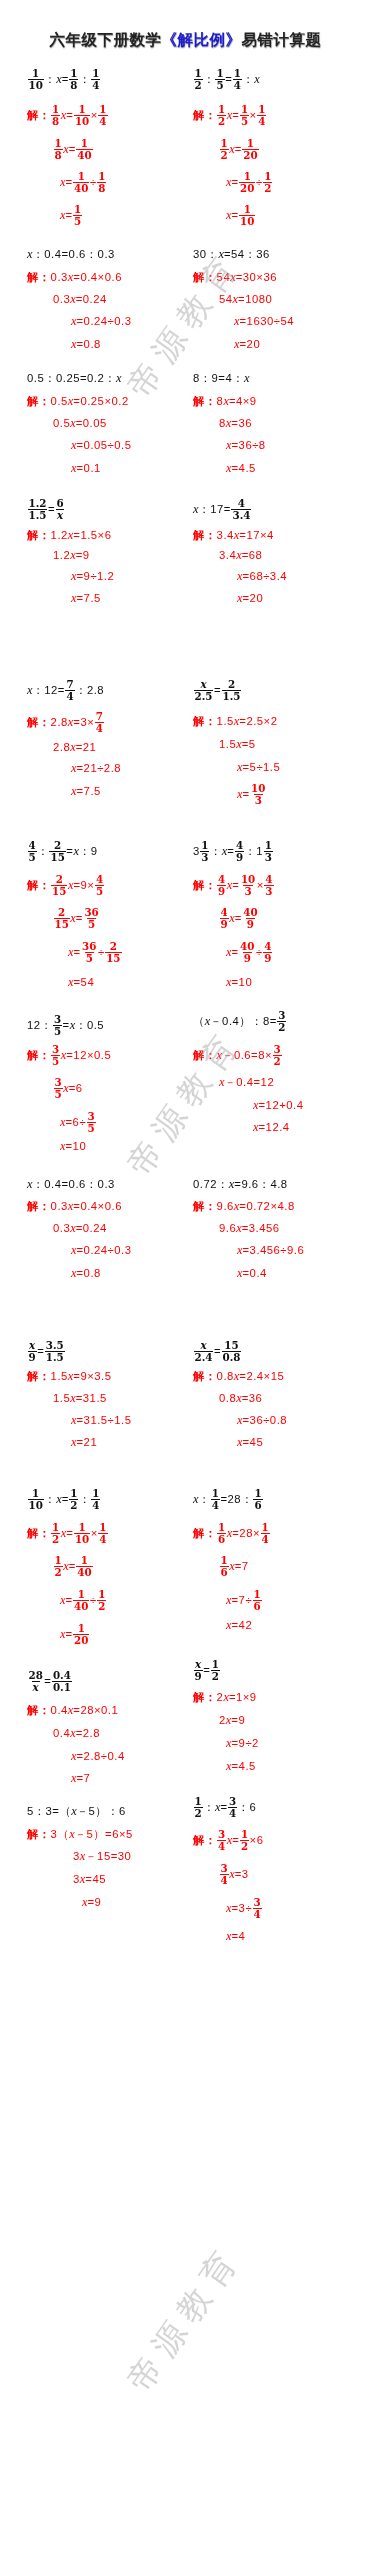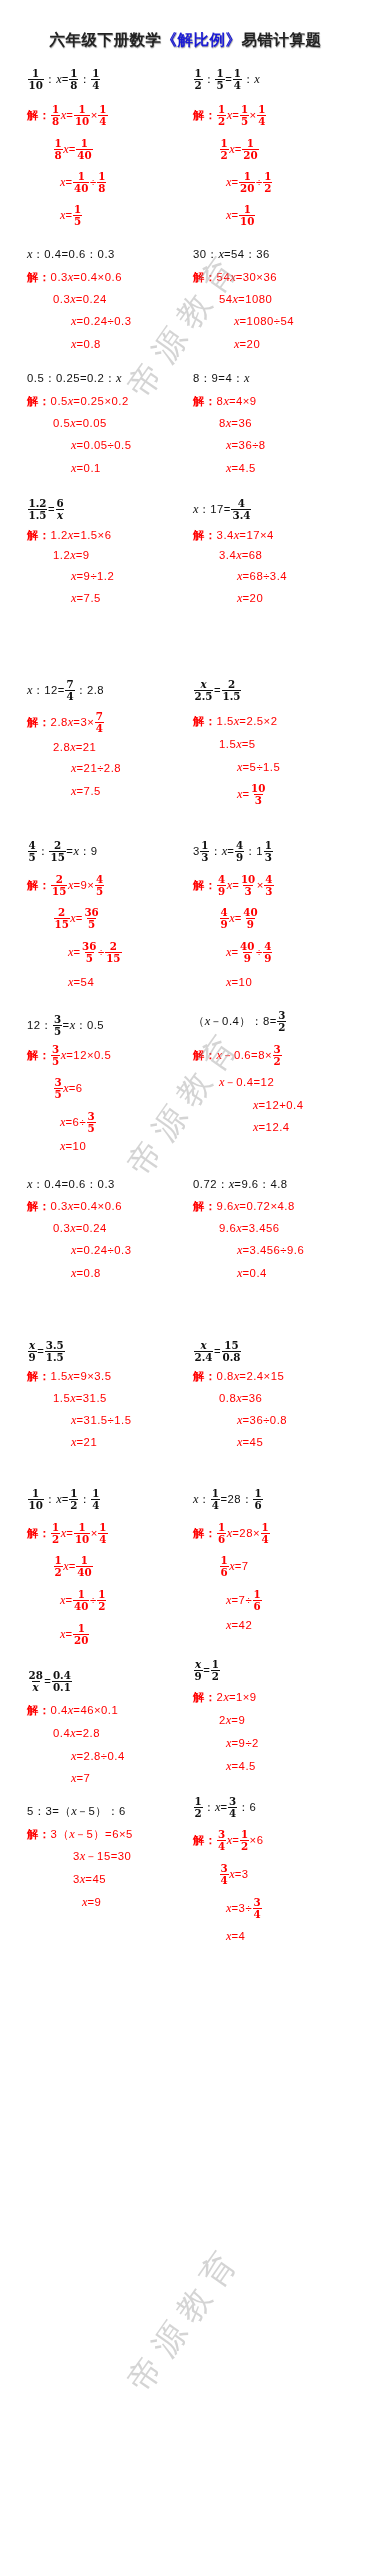--- a/index.html
+++ b/index.html
@@ -216,21 +216,21 @@
         <span class="var">x</span>
         <span class="txt">=30×36</span>
       </div>
       <div class="line a" style="top: 45px; left: 26px;">
         <span class="txt">54</span>
         <span class="var">x</span>
         <span class="txt">=1080</span>
       </div>
       <div class="line a" style="top: 67px; left: 41px;">
         <span class="var">x</span>
-        <span class="txt">=1080÷54</span>
+        <span class="txt">=1630÷54</span>
       </div>
       <div class="line a" style="top: 90px; left: 41px;">
         <span class="var">x</span>
         <span class="txt">=20</span>
       </div>
     </div>
     <div class="problem" style="left: 27px; top: 368px;">
       <div class="line q" style="left: 0px; top: 0px; justify-content: flex-end;">
         <span class="txt">0.5：0.25=0.2：</span>
         <span class="var">x</span>
@@ -853,21 +853,21 @@
         <span class="txt">=</span>
         <span class="frac">
           <span class="num">0.4</span>
           <span class="den">0.1</span>
         </span>
       </div>
       <div class="line a" style="top: 29px; left: 0px;">
         <span class="txt" style="font-weight: bold;">解：</span>
         <span class="txt">0.4</span>
         <span class="var">x</span>
-        <span class="txt">=46×0.1</span>
+        <span class="txt">=28×0.1</span>
       </div>
       <div class="line a" style="top: 52px; left: 26px;">
         <span class="txt">0.4</span>
         <span class="var">x</span>
         <span class="txt">=2.8</span>
       </div>
       <div class="line a" style="top: 75px; left: 44px;">
         <span class="var">x</span>
         <span class="txt">=2.8÷0.4</span>
       </div>

